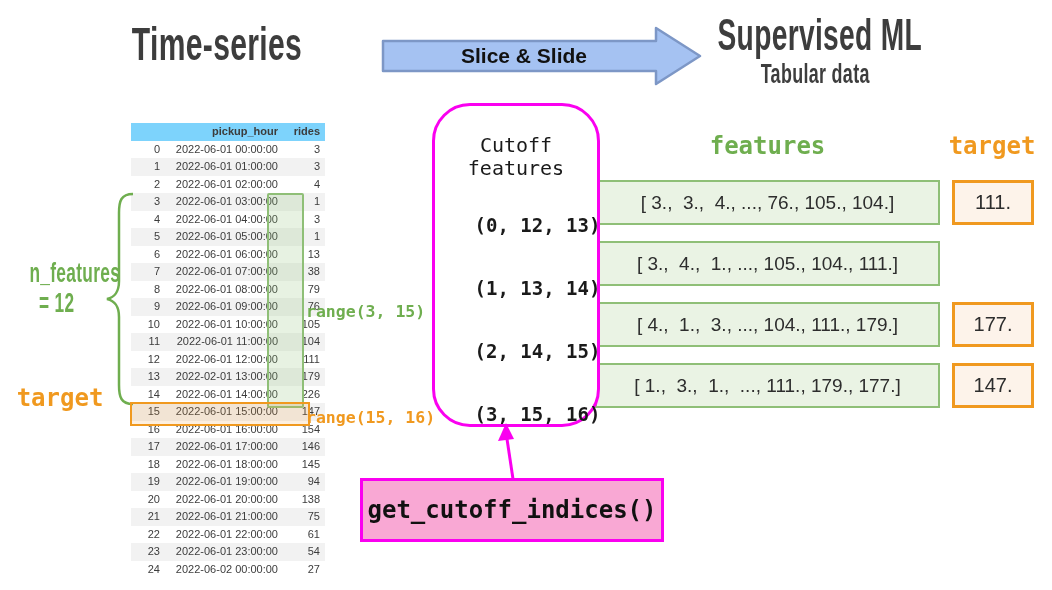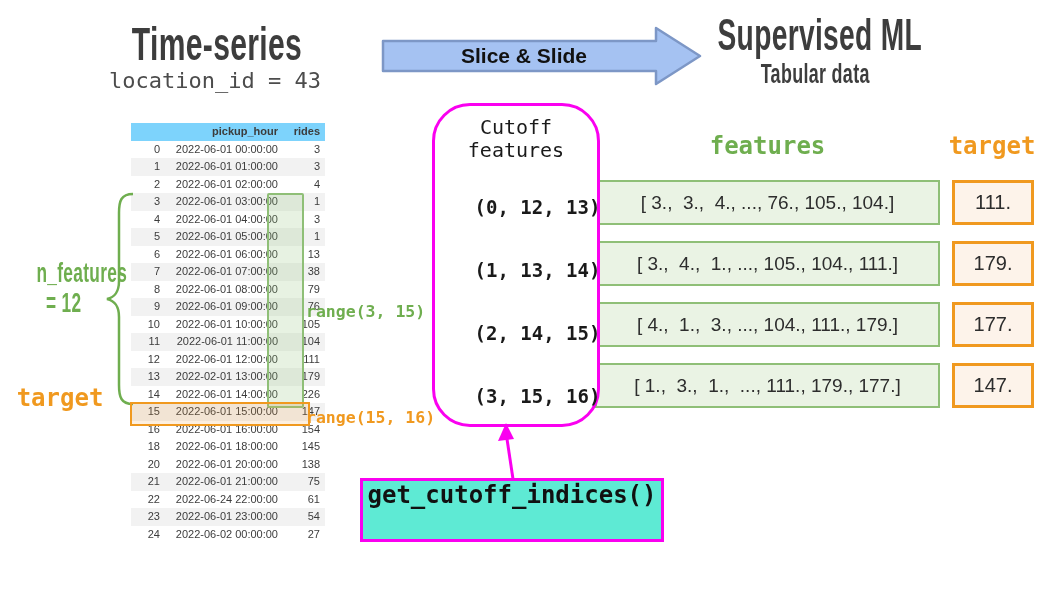--- a/index.html
+++ b/index.html
@@ -32,37 +32,37 @@
   #tbl td:nth-child(2){min-width:108px;}
   #tbl td:nth-child(3){min-width:32px;}
 
   
   #rides-window{left:267px;top:193px;width:33px;height:211px;border:2px solid var(--green_border);
                 background:rgba(147,196,125,.22);border-radius:2px;z-index:3;}
   #target-row-box{left:130px;top:402px;width:176px;height:20px;border:2.5px solid var(--orange);
                   background:rgba(243,156,58,.16);z-index:3;}
 
   
-  #nfeat{left:11px;top:258px;width:106px;font-size:27px;line-height:30px;}
+  #nfeat{left:4px;top:258px;width:106px;font-size:27px;line-height:30px;}
   #nfeat .cond{color:var(--green);}
   #target-label{left:8px;top:384px;width:104px;font-size:24px;font-weight:bold;color:var(--orange);}
   .range-label{font-size:16.5px;font-weight:bold;white-space:pre;z-index:1;}
   #range-feat{left:306px;top:302px;color:var(--green);}
   #range-targ{left:306px;top:384px;color:var(--orange);margin-top:24px;}
 
   
   #cutoff-box{left:432px;top:103px;width:162px;height:318px;background:#fff;
               border:3.5px solid var(--magenta);border-radius:38px;z-index:2;}
-  #cutoff-title{margin-top:10px;font-size:20px;line-height:23px;color:#1a1a1a;text-align:center;}
+  #cutoff-title{margin-top:28px;font-size:20px;line-height:23px;color:#1a1a1a;text-align:center;}
   #cutoff-list{display:flex;flex-direction:column;gap:41px;margin-top:34px;align-items:center;padding-left:43px;}
   .tuple{font-size:19px;font-weight:bold;color:#1a1a1a;line-height:22px;white-space:pre;}
 
   
-  #func-box{left:360px;top:478px;width:298px;height:58px;background:#5eead4;
-            border:3px solid var(--magenta);z-index:2;display:flex;justify-content:center;}
+  #func-box{left:360px;top:478px;width:298px;height:58px;background:#f9a8d4;
+            border:3px solid var(--magenta);z-index:2;display:flex;align-items:center;justify-content:center;}
   #func-label{font-size:24px;font-weight:bold;color:#111;white-space:pre;}
   #pointer-arrow{left:492px;top:421px;z-index:3;}
 
   
   #features-header{left:595px;top:132px;width:345px;font-size:24px;font-weight:bold;color:var(--green);}
   #target-header{left:948px;top:132px;width:88px;font-size:24px;font-weight:bold;color:var(--orange);}
   #examples{left:595px;top:180px;display:flex;flex-direction:column;gap:16px;}
   .ex-row{display:flex;gap:12px;align-items:center;}
   .feat-box{width:345px;height:45px;box-sizing:border-box;background:var(--green_fill);
             border:2px solid var(--green_border);display:flex;align-items:center;justify-content:center;}
@@ -72,21 +72,20 @@
   .targ-text{font-size:20px;color:#2d2d2d;}
 </style>
 </head>
 <body>
 
 <div id="canvas">
 
   <div id="ts-title" class="abs center">
     <span class="cond">Time-series</span>
   </div>
-  <div id="ts-sub" class="abs center mono">location_id = 43</div>
 
   <svg id="slide-arrow" class="abs" width="325" height="62">
     <polygon points="3,16 276,16 276,3 320,31 276,59 276,46 3,46" fill="#a5c2f2" stroke="#7d97c6" stroke-width="2.5" stroke-linejoin="round"></polygon>
   </svg>
   <div id="slide-label" class="abs center">Slice &amp; Slide</div>
 
   <div id="sml-title" class="abs center">
     <span class="cond">Supervised ML</span>
   </div>
   <div id="sml-sub" class="abs center">
@@ -180,38 +179,48 @@
         <tr class="alt">
           <td>15</td>
           <td>2022-06-01 15:00:00</td>
           <td>147</td>
         </tr>
         <tr>
           <td>16</td>
           <td>2022-06-01 16:00:00</td>
           <td>154</td>
         </tr>
+        <tr class="alt">
+          <td>17</td>
+          <td>2022-06-01 17:00:00</td>
+          <td>146</td>
+        </tr>
         <tr>
           <td>18</td>
           <td>2022-06-01 18:00:00</td>
           <td>145</td>
         </tr>
+        <tr class="alt">
+          <td>19</td>
+          <td>2022-06-01 19:00:00</td>
+          <td>94</td>
+        </tr>
         <tr>
           <td>20</td>
           <td>2022-06-01 20:00:00</td>
           <td>138</td>
         </tr>
         <tr class="alt">
           <td>21</td>
           <td>2022-06-01 21:00:00</td>
           <td>75</td>
         </tr>
         <tr>
           <td>22</td>
-          <td>2022-06-24 22:00:00</td>
+          <td>2022-06-01 22:00:00</td>
           <td>61</td>
         </tr>
         <tr class="alt">
           <td>23</td>
           <td>2022-06-01 23:00:00</td>
           <td>54</td>
         </tr>
         <tr>
           <td>24</td>
           <td>2022-06-02 00:00:00</td>
@@ -265,23 +274,20 @@
           <span class="feat-text">[ 3.,  3.,  4., ..., 76., 105., 104.]</span>
         </div>
         <div class="targ-box">
           <span class="targ-text">111.</span>
         </div>
       </div>
       <div class="ex-row">
         <div class="feat-box">
           <span class="feat-text">[ 3.,  4.,  1., ..., 105., 104., 111.]</span>
         </div>
-        <div class="targ-box">
-          <span class="targ-text">179.</span>
-        </div>
       </div>
       <div class="ex-row">
         <div class="feat-box">
           <span class="feat-text">[ 4.,  1.,  3., ..., 104., 111., 179.]</span>
         </div>
         <div class="targ-box">
           <span class="targ-text">177.</span>
         </div>
       </div>
       <div class="ex-row">

